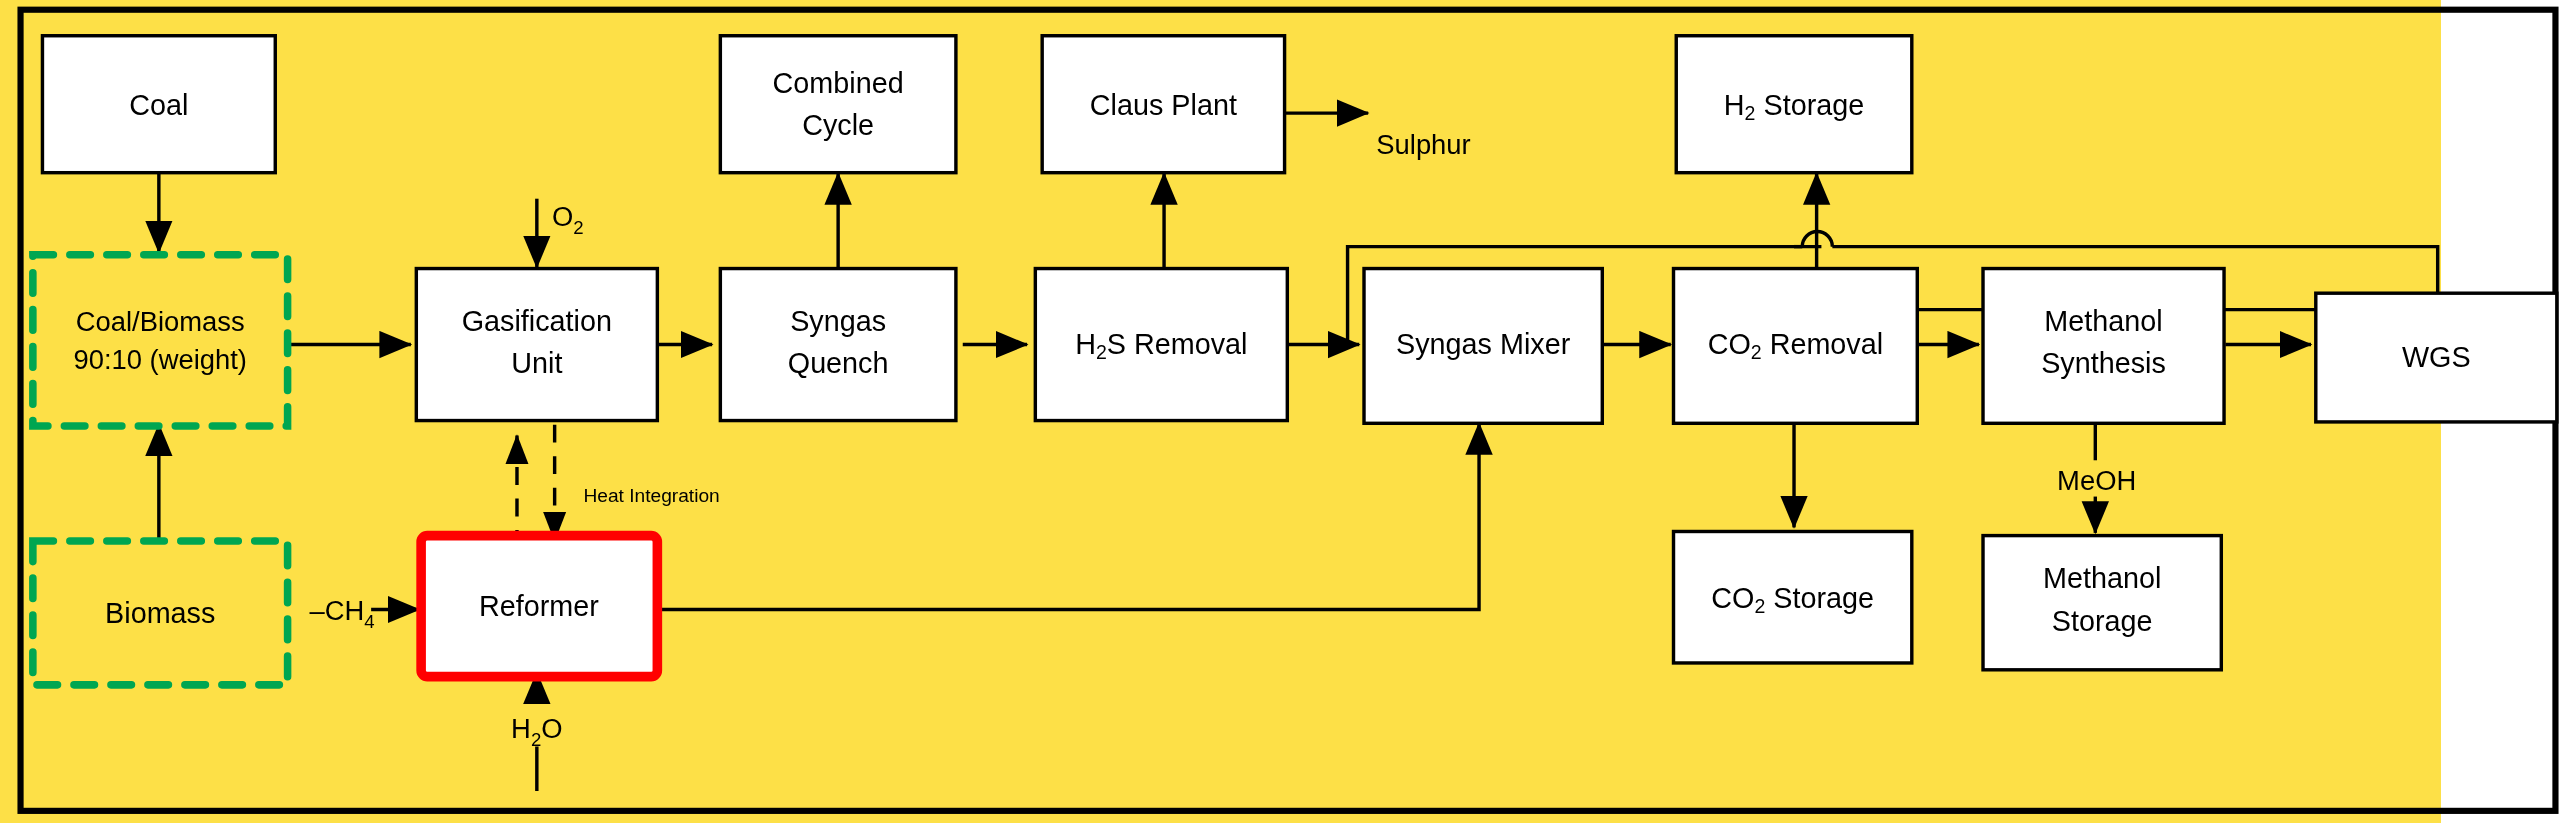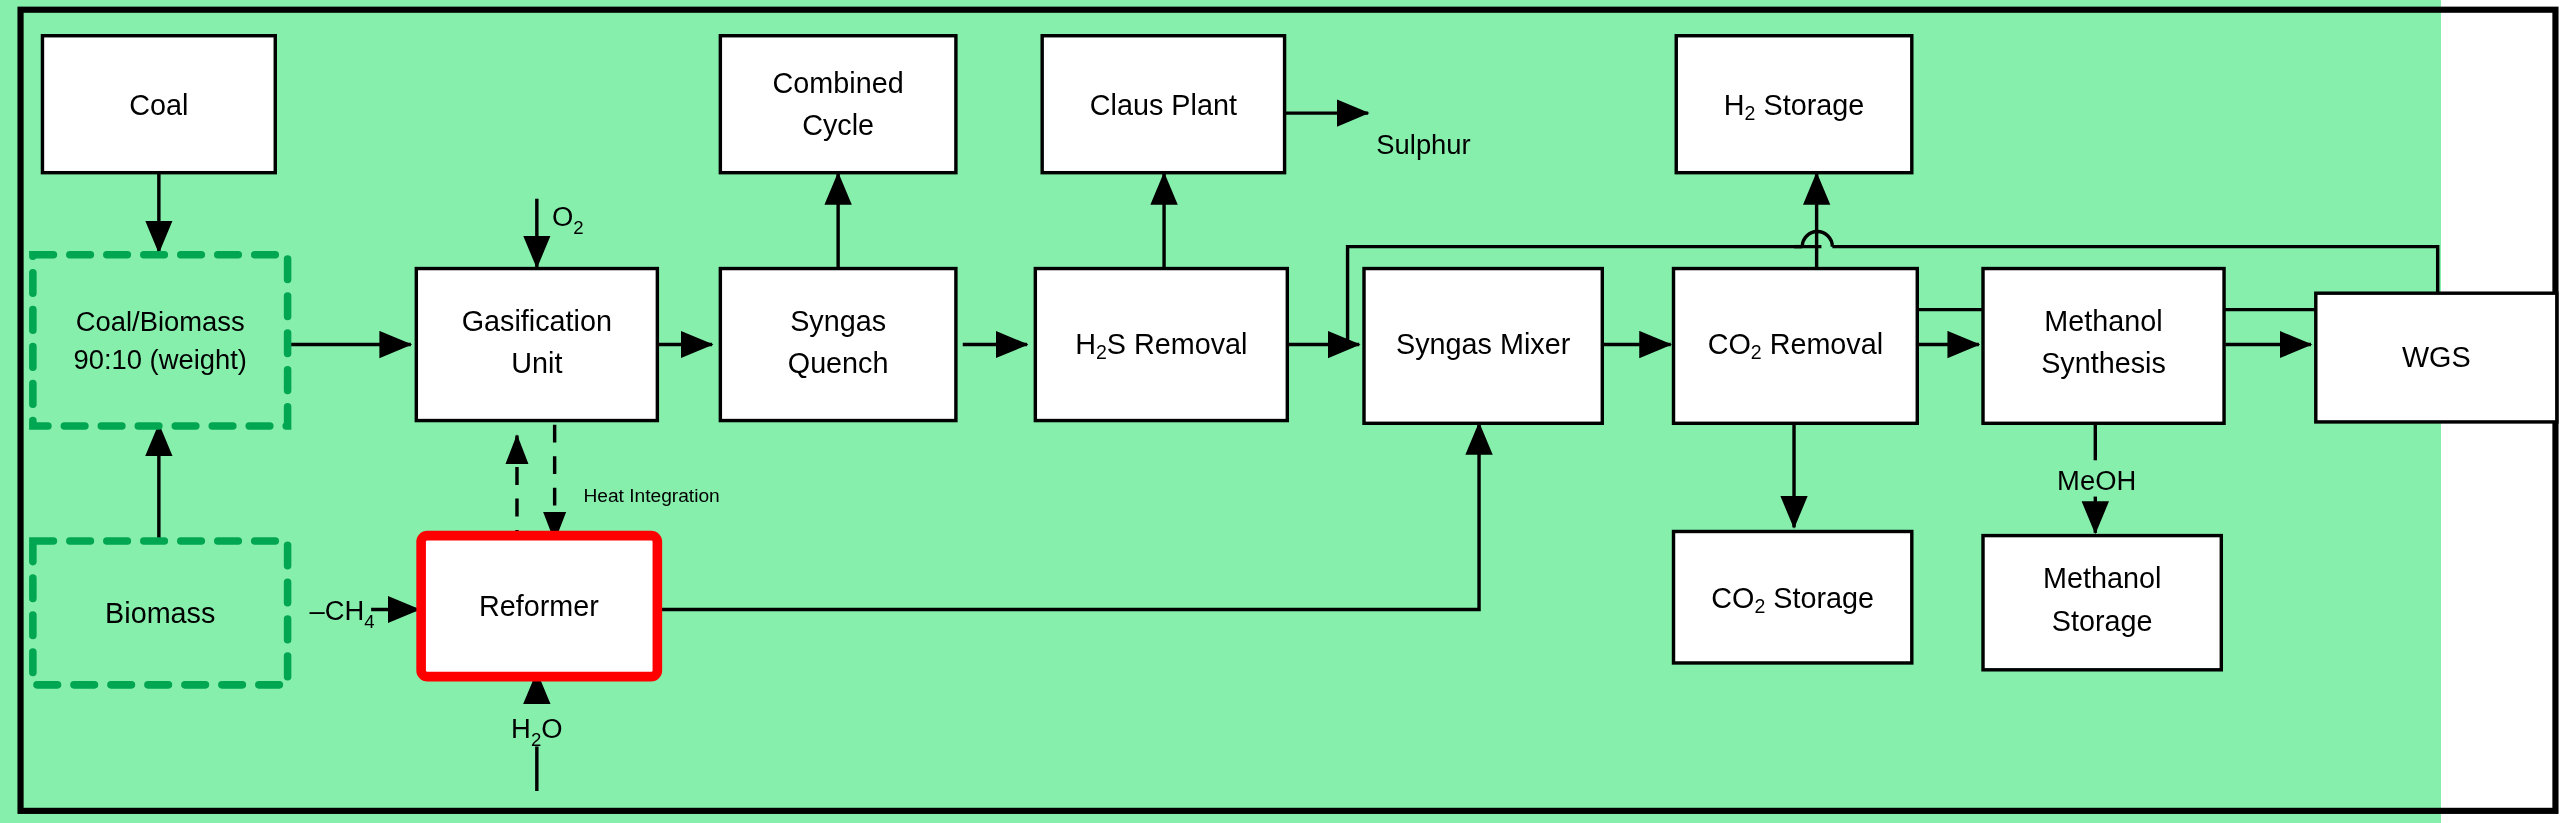--- a/index.html
+++ b/index.html
@@ -1,17 +1,17 @@
 <!DOCTYPE html>
 <html style="font-size:11px"><head>
 <meta charset="utf-8">
 <style>
   html,body{margin:0;padding:0;background:#ffffff;}
   body{font-family:"Liberation Sans",sans-serif;}
-  #stage{position:relative;width:2441px;height:824px;background:#86efac;}
+  #stage{position:relative;width:2441px;height:824px;background:#fde047;}
   svg{display:block;}
   .boxtext{font-family:"Liberation Sans",sans-serif;font-size:42px;fill:#000000;
            text-anchor:middle;dominant-baseline:middle;}
   .boxtext-sm{font-size:40px;}
   .streamlabel{font-family:"Liberation Sans",sans-serif;font-size:40px;fill:#000000;text-anchor:middle;}
   .streamlabel-left{text-anchor:start;}
   .heatlabel{font-family:"Liberation Sans",sans-serif;font-size:28px;fill:#000000;text-anchor:start;}
   .sub{font-size:0.68em;}
   .proc-box{fill:#ffffff;stroke:#000000;stroke-width:5;}
   .dashed-box{fill:none;stroke:#00a651;stroke-width:11;stroke-dasharray:30 24;stroke-linecap:round;}

